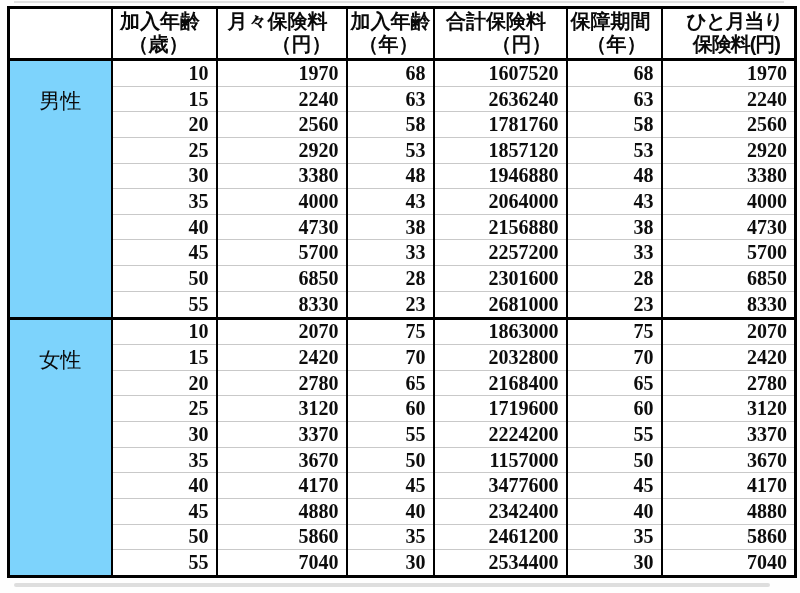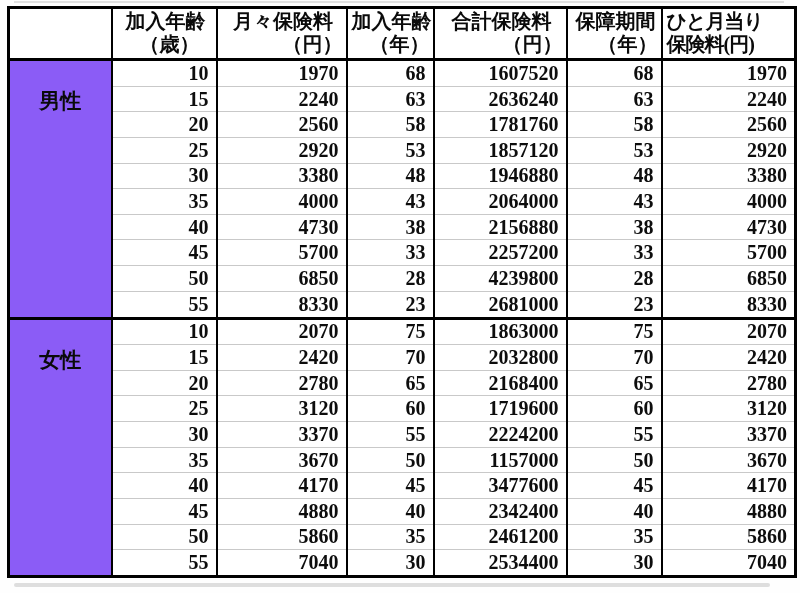--- a/index.html
+++ b/index.html
@@ -42,53 +42,53 @@
     background: #ffffff;
     border: 3px solid #000000;
   }
   
   th, td { border-left: 2px solid #000000; }
   th:first-child, td.first-col, th.section-label { border-left: none; }
   
   thead tr { border-bottom: 3px solid #000000; }
   thead th {
     height: 46px;
-    padding: 1px 0 2px 3px;
+    padding: 1px 11px 2px 3px;
     font-weight: 700;
     font-size: 20px;
     color: #0a0a0a;
     vertical-align: top;
     line-height: 23px;
   }
   thead th .line1 { text-align: center; white-space: nowrap; }
   thead th .line2 { text-align: right; padding-right: 3px; white-space: nowrap; }
   thead th.hdr-age .line2 { padding-right: 16px; }
   thead th.hdr-last .line1,
-  thead th.hdr-last .line2 { text-align: left; padding-left: 1px; letter-spacing: -1px; font-family: Liberation Serif, serif; }
+  thead th.hdr-last .line2 { text-align: right; padding-left: 1px; letter-spacing: -1px; }
   
   tbody.section-sep { border-top: 3px solid #000000; }
   tbody td {
     border-top: 1px solid #c9c9c9;
     text-align: right;
     padding: 0 7px 0 0;
     font-family: "Liberation Serif", "DejaVu Serif", serif;
     font-weight: 700;
     font-size: 20px;
     color: #0d0d0d;
     white-space: nowrap;
   }
   tbody tr:first-child td { border-top: none; }
   th.section-label {
     vertical-align: top;
     padding-top: 26px;
     text-align: center;
-    font-weight: 700;
+    font-weight: 400;
     font-size: 21px;
     color: #0a0a0a;
-    background: #8b5cf6;
+    background: #7dd3fc;
   }
 </style>
 </head>
 <body>
 
 <div class="page">
   <div class="scan-line-top"></div>
 
   <table class="premium">
     <colgroup>
@@ -193,21 +193,21 @@
           <td>5700</td>
           <td>33</td>
           <td>2257200</td>
           <td>33</td>
           <td>5700</td>
         </tr>
         <tr>
           <td>50</td>
           <td>6850</td>
           <td>28</td>
-          <td>4239800</td>
+          <td>2301600</td>
           <td>28</td>
           <td>6850</td>
         </tr>
         <tr>
           <td>55</td>
           <td>8330</td>
           <td>23</td>
           <td>2681000</td>
           <td>23</td>
           <td>8330</td>

